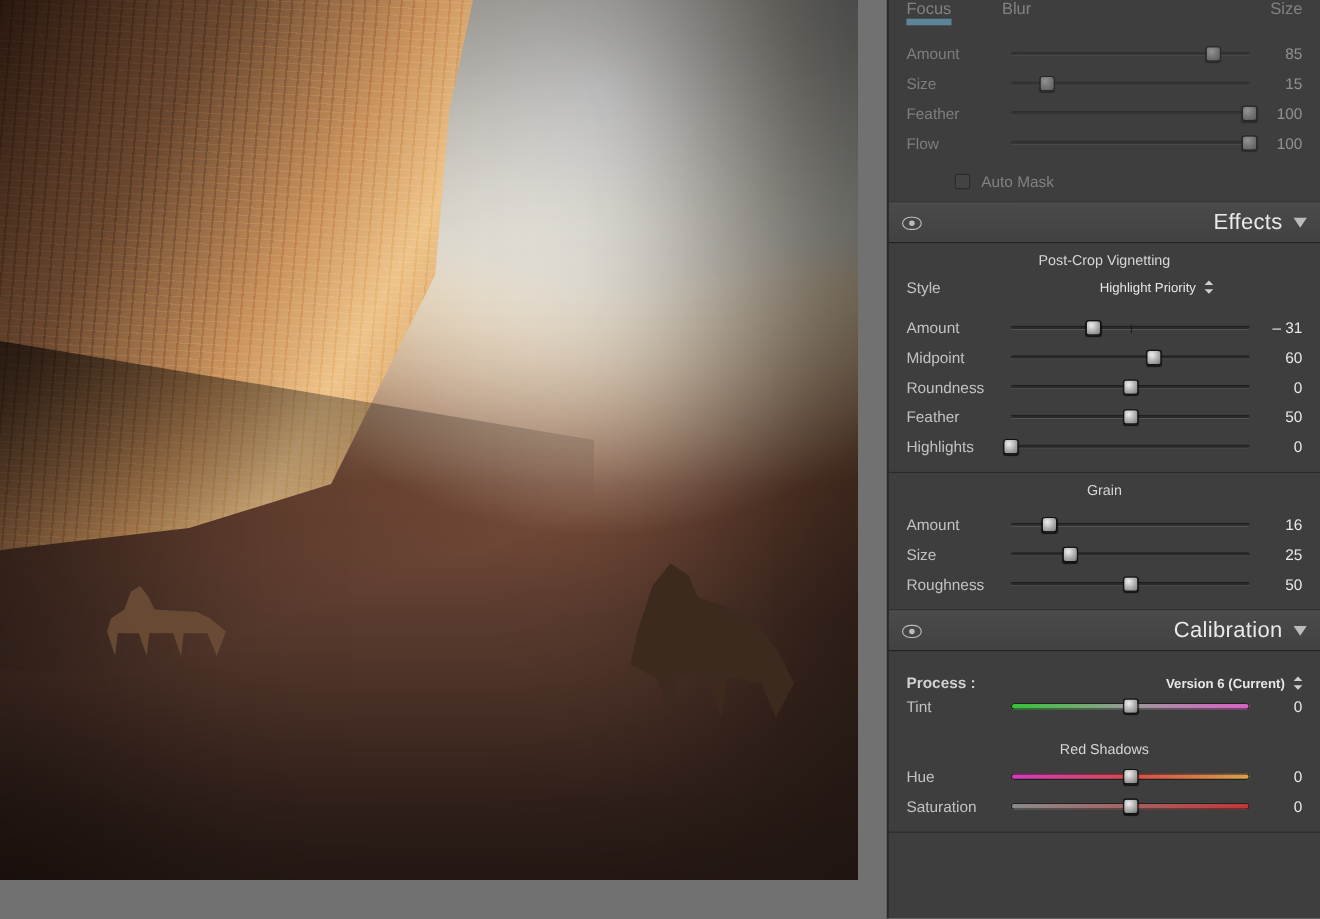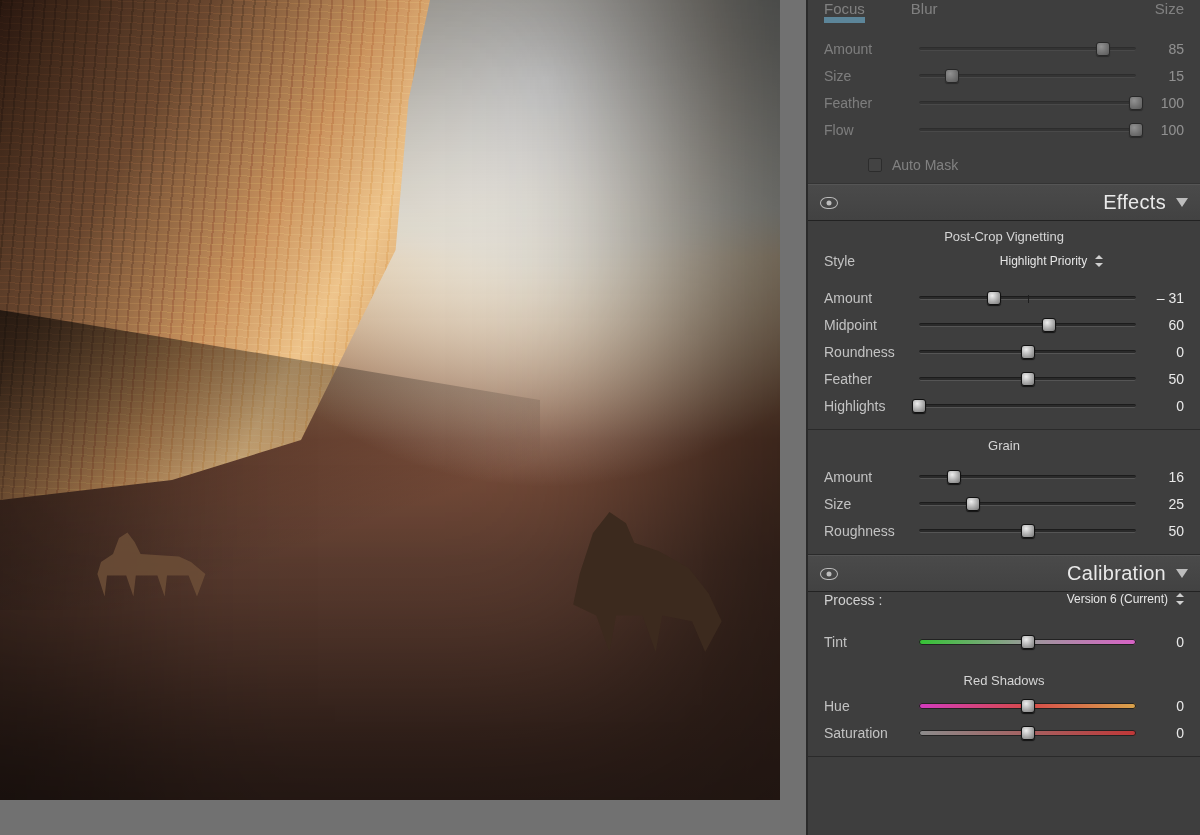--- a/index.html
+++ b/index.html
@@ -156,21 +156,21 @@
   .updown::before{ top:0; border-bottom:4px solid #cfcfcf;}
   .updown::after { bottom:0; border-top:4px solid #cfcfcf;}
 
   .style-row{
     display:flex; align-items:center; height:30px; padding:0 16px 4px 16px;
   }
   .style-row .label{ width:95px; }
   .style-row .dropdown{ flex:1; justify-content:center; }
 
   .process-row{
-    display:flex; align-items:flex-start; height:36px; padding:0 16px;
+    display:flex; align-items:flex-end; height:36px; padding:0 16px;font-weight:bold;
   }
   .process-row .plabel{ color:#d0d0d0; }
   .process-row .dropdown{ margin-left:auto; }
 </style>
 </head>
 <body>
 
 <div class="preview-pane">
   <div class="photo">
     <div class="cliff"></div>

